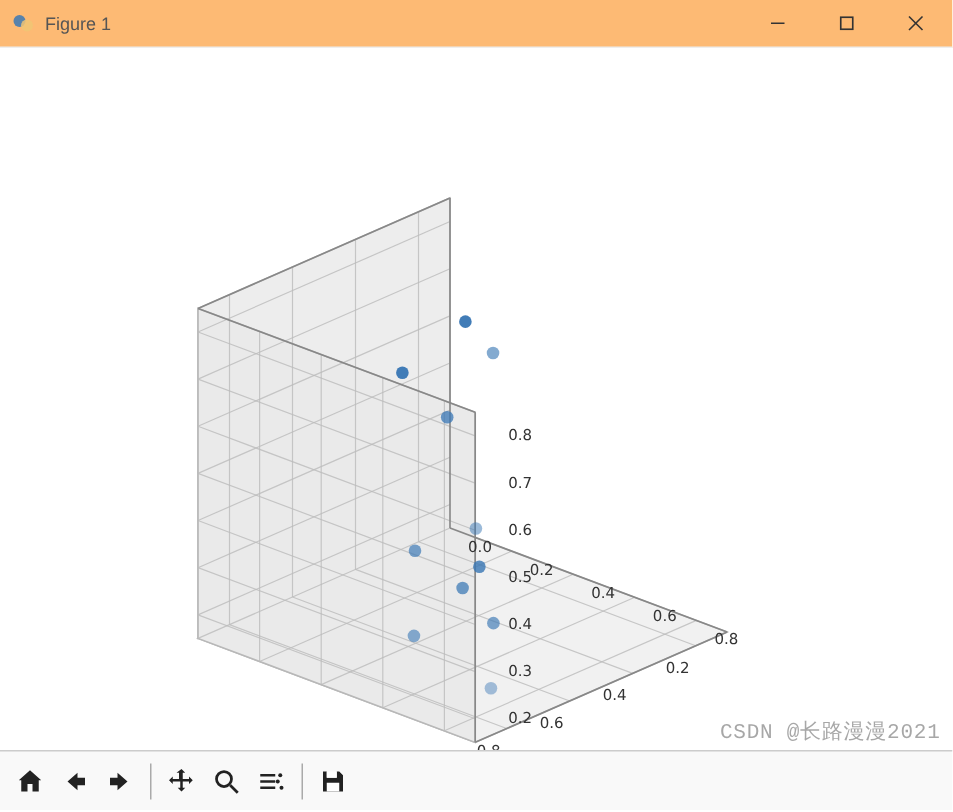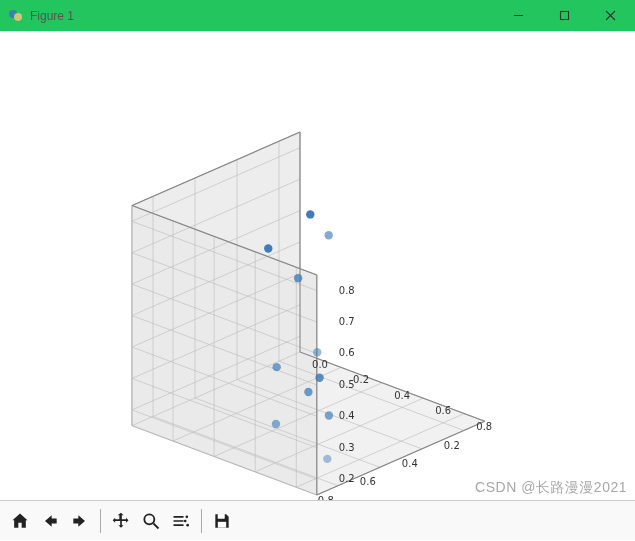--- a/index.html
+++ b/index.html
@@ -10,21 +10,21 @@
   width: 635px;
   height: 541px;
   overflow: hidden;
   position: relative;
 }
 .titlebar {
   display: flex;
   align-items: center;
   height: 32px;
   padding: 0 2px;
-  background: #22c55e;
+  background: #fdba74;
   border-bottom: 1px solid #eee;
 }
 .app-icon {
   width: 16px; height: 16px;
   margin: 0 6px;
   display: inline-flex;
   align-items: center;
   justify-content: center;
 }
 .title-text { color: #555; font-size: 12px; flex: 0 0 auto; }
@@ -76,21 +76,21 @@
   background: #aaa;
   margin: 0 4px;
 }
 .watermark {
   position: absolute;
   right: 8px;
   bottom: 44px;
   color: rgba(120,120,120,0.65);
   font-size: 14px;
   letter-spacing: 0.5px;
-  font-family: Liberation Sans, sans-serif;
+  font-family: Liberation Mono, monospace;
   pointer-events: none;
 }
 </style>
 </head>
 <body>
 
 <div class="titlebar">
   <span class="app-icon">
     <svg viewBox="0 0 16 16">
       <circle cx="5" cy="6" r="4" fill="#3b78b5" opacity="0.85"></circle>

